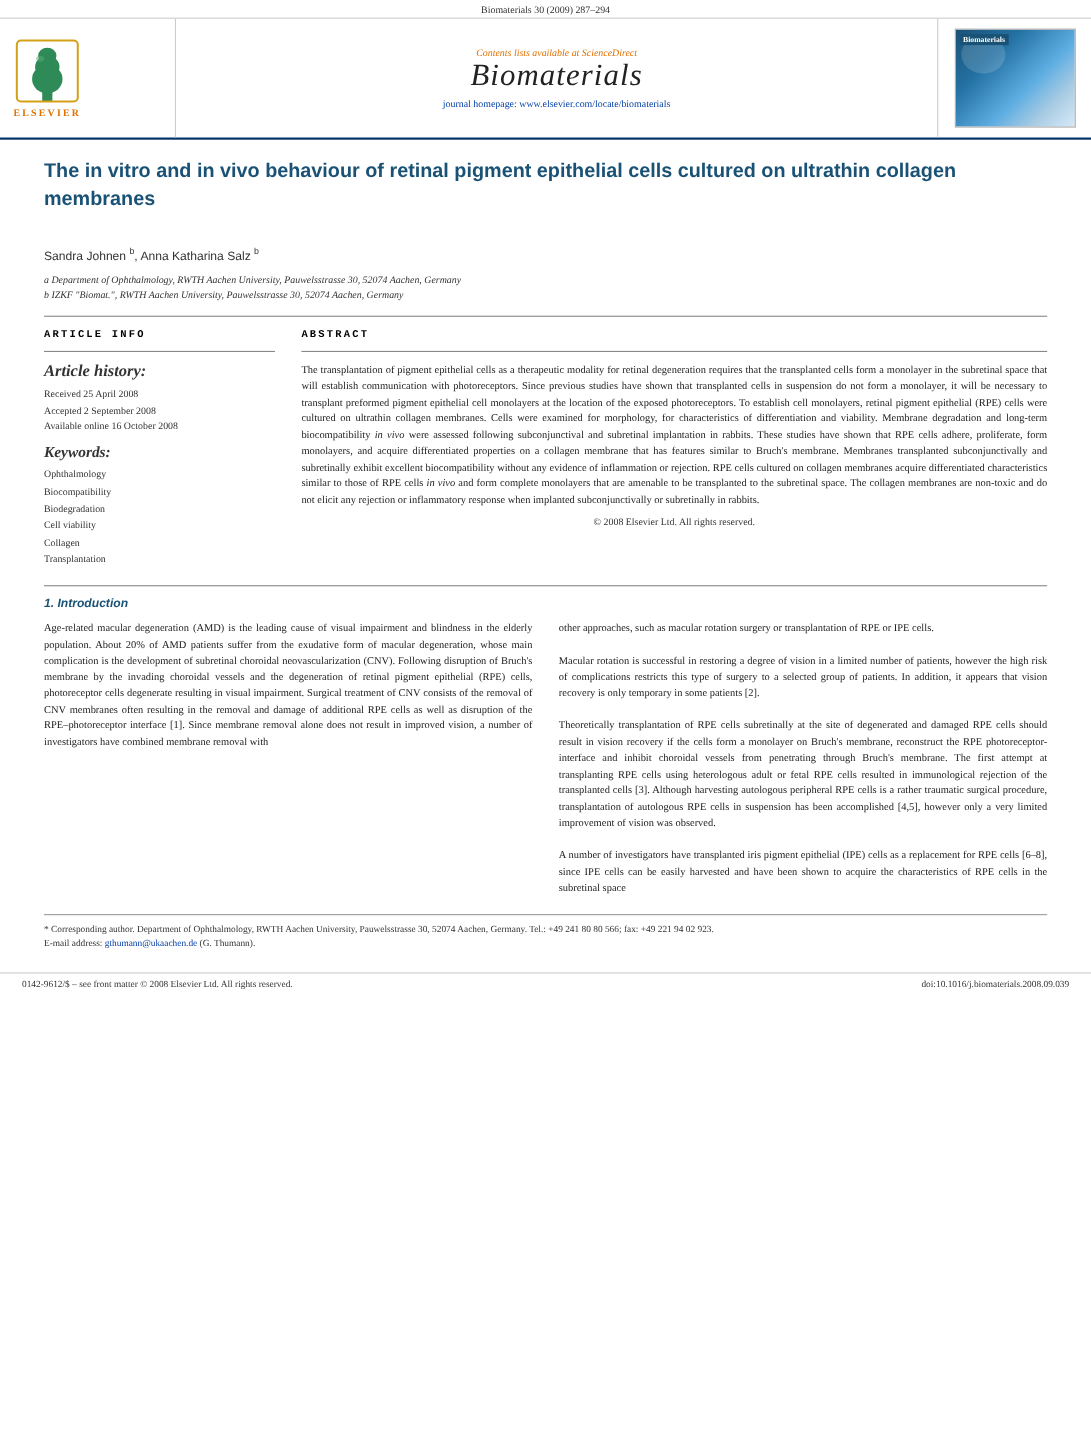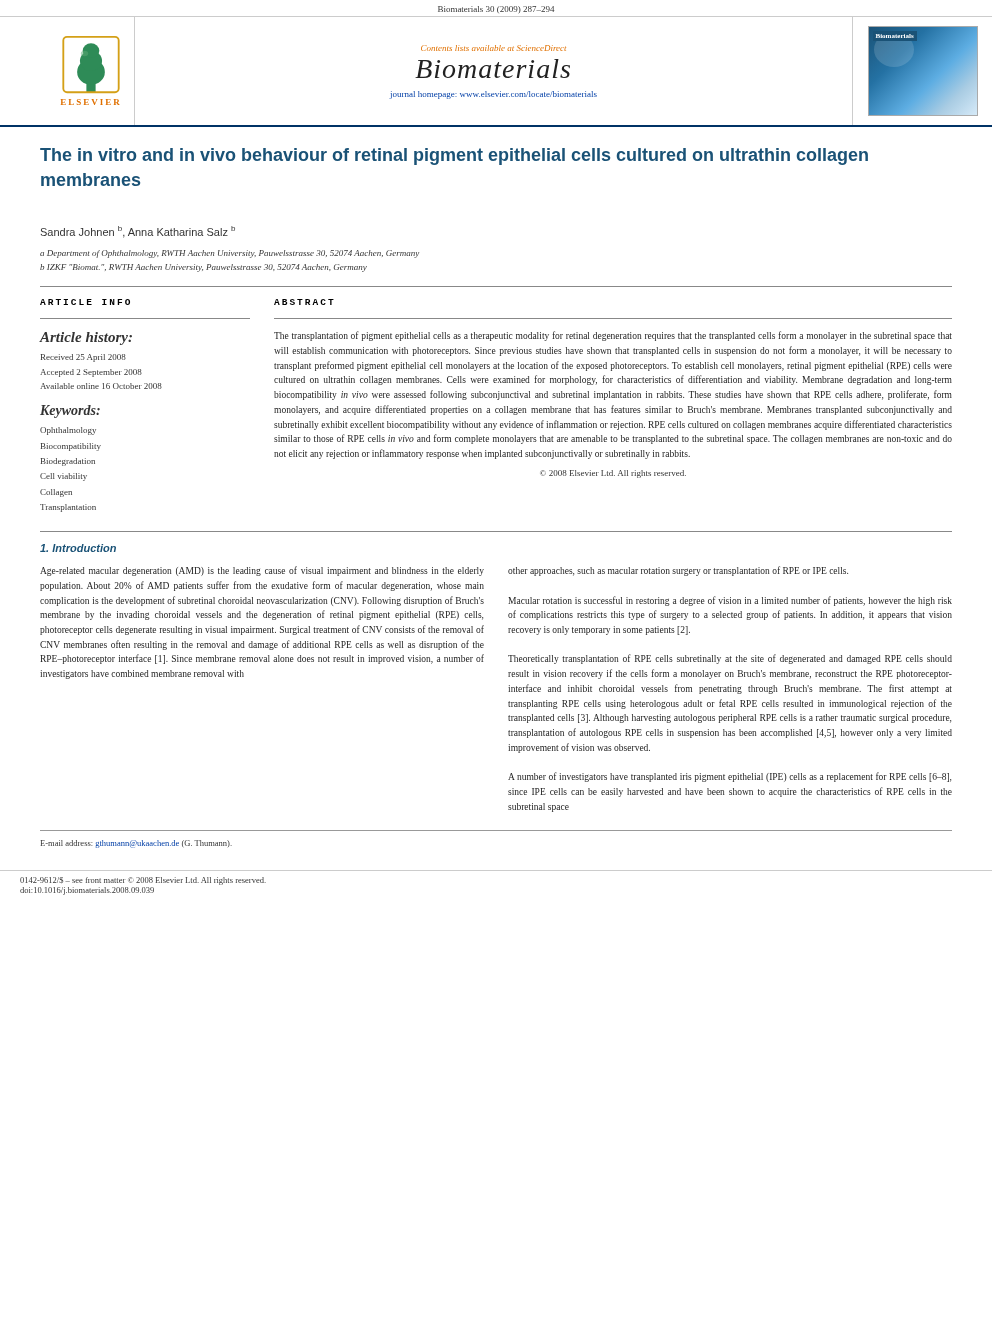--- a/index.html
+++ b/index.html
@@ -23,24 +23,24 @@
 
     
     .journal-header {
       display: flex;
       align-items: stretch;
       border-bottom: 2px solid #003366;
       min-height: 110px;
     }
 
     .header-left {
-      width: 135px;
+      width: 160px;
       display: flex;
       flex-direction: column;
-      align-items: flex-end;
+      align-items: flex-start;
       justify-content: center;
       border-right: 1px solid #ccc;
       padding: 8px;
     }
 
     .header-center {
       flex: 1;
       display: flex;
       flex-direction: column;
       align-items: center;
@@ -286,22 +286,21 @@
       line-height: 1.5;
     }
 
     
     .bottom-bar {
       font-size: 8.5px;
       color: #333;
       padding: 4px 20px;
       border-top: 1px solid #ccc;
       display: flex;
-      justify-content: center;
-      flex-direction: column;
+      justify-content: space-between;
     }
 
     
     .sd-orange { color: #e07000; }
     .sd-blue { color: #003ea6; }
   </style>
 </head>
 <body>
 
 <div class="top-bar">
@@ -406,20 +405,21 @@
           other approaches, such as macular rotation surgery or transplantation of RPE or IPE cells.<br><br>
           Macular rotation is successful in restoring a degree of vision in a limited number of patients, however the high risk of complications restricts this type of surgery to a selected group of patients. In addition, it appears that vision recovery is only temporary in some patients [2].<br><br>
           Theoretically transplantation of RPE cells subretinally at the site of degenerated and damaged RPE cells should result in vision recovery if the cells form a monolayer on Bruch's membrane, reconstruct the RPE photoreceptor-interface and inhibit choroidal vessels from penetrating through Bruch's membrane. The first attempt at transplanting RPE cells using heterologous adult or fetal RPE cells resulted in immunological rejection of the transplanted cells [3]. Although harvesting autologous peripheral RPE cells is a rather traumatic surgical procedure, transplantation of autologous RPE cells in suspension has been accomplished [4,5], however only a very limited improvement of vision was observed.<br><br>
           A number of investigators have transplanted iris pigment epithelial (IPE) cells as a replacement for RPE cells [6–8], since IPE cells can be easily harvested and have been shown to acquire the characteristics of RPE cells in the subretinal space
         </div>
       </div>
     </div>
   </div>
 
   <div class="footnote-area">
+    <div class="footnote-text">* Corresponding author. Department of Ophthalmology, RWTH Aachen University, Pauwelsstrasse 30, 52074 Aachen, Germany. Tel.: +49 241 80 80 566; fax: +49 221 94 02 923.</div>
     <div class="footnote-text">
       E-mail address: <span style="color:#003ea6;">gthumann@ukaachen.de</span> (G. Thumann).
     </div>
   </div>
 
 </div>
 
 <div class="bottom-bar">
   <span>0142-9612/$ – see front matter © 2008 Elsevier Ltd. All rights reserved.</span>
   <span>doi:10.1016/j.biomaterials.2008.09.039</span>

